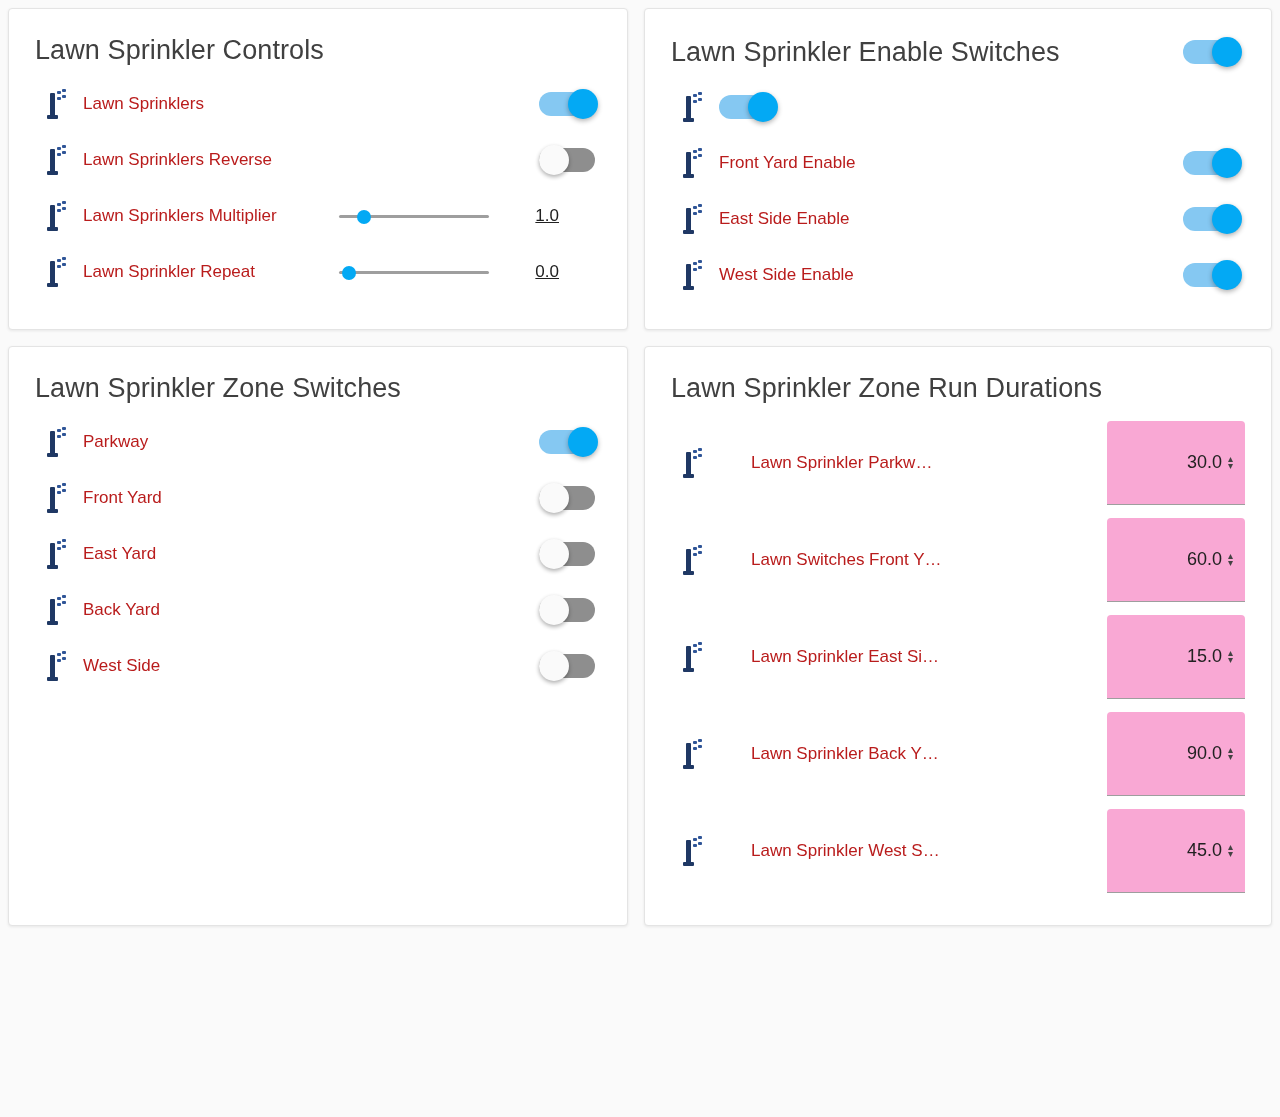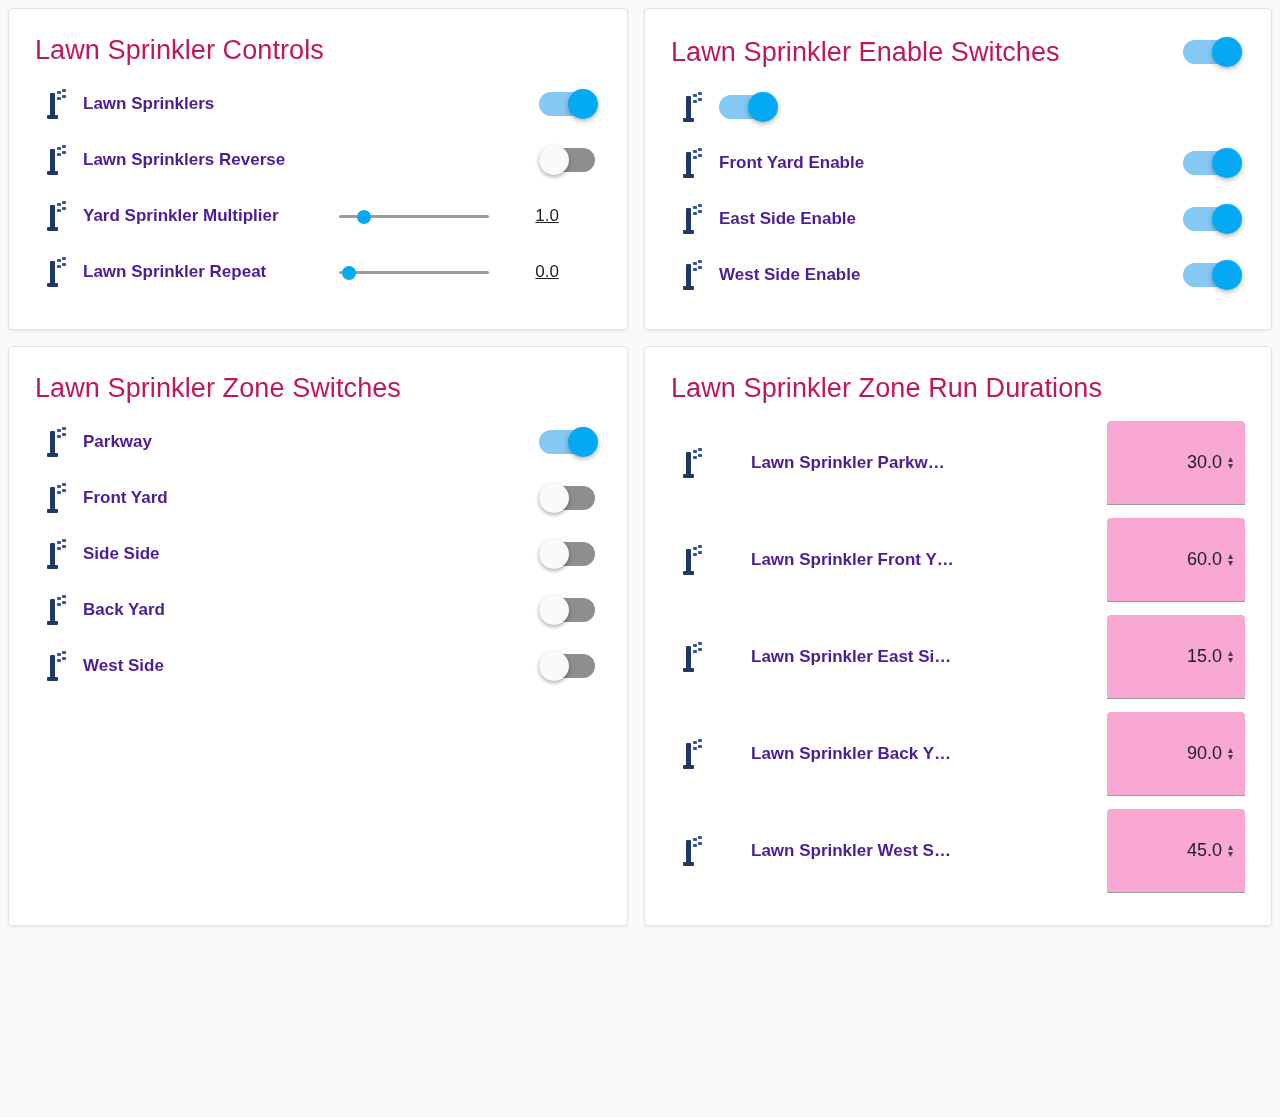--- a/index.html
+++ b/index.html
@@ -23,21 +23,21 @@
     background: #ffffff;
     border: 1px solid #e4e4e4;
     border-radius: 4px;
     box-shadow: 0 1px 3px rgba(0,0,0,0.08);
     box-sizing: border-box;
     margin: 8px;
   }
   .card-title {
     font-size: 27px;
     font-weight: 400;
-    color: #be185d;
+    color: #404040;
     padding: 26px 26px 6px 26px;
     letter-spacing: 0.1px;
     display: flex;
     align-items: center;
     justify-content: space-between;
   }
   .card-body {
     padding: 4px 26px 26px 26px;
   }
   .row {
@@ -49,26 +49,25 @@
     width: 48px;
     flex: 0 0 48px;
     display: flex;
     align-items: center;
     justify-content: flex-start;
     padding-left: 10px;
     box-sizing: border-box;
   }
   .label {
     font-size: 17px;
-    color: #4c1d95;
+    color: #b91c1c;
     flex: 1 1 auto;
     white-space: nowrap;
     overflow: hidden;
     text-overflow: ellipsis;
-    font-weight: bold;
   }
   .label.narrow {
     max-width: 240px;
   }
   
   .sprinkler-icon {
     width: 26px;
     height: 30px;
     position: relative;
     display: inline-block;
@@ -246,21 +245,21 @@
         <span class="icon-cell">
           <span class="sprinkler-icon">
               <span class="post"></span>
               <span class="base"></span>
               <span class="spray s1"></span>
               <span class="spray s2"></span>
               <span class="spray s3"></span>
               <span class="spray s4"></span>
             </span>
         </span>
-        <span class="label narrow">Yard Sprinkler Multiplier</span>
+        <span class="label narrow">Lawn Sprinklers Multiplier</span>
         <span class="slider">
           <span class="bar"></span>
             <span class="thumb" style="left:12%"></span>
         </span>
         <span class="slider-value">1.0</span>
       </div>
 
       <div class="row">
         <span class="icon-cell">
           <span class="sprinkler-icon">
@@ -414,21 +413,21 @@
         <span class="icon-cell">
           <span class="sprinkler-icon">
               <span class="post"></span>
               <span class="base"></span>
               <span class="spray s1"></span>
               <span class="spray s2"></span>
               <span class="spray s3"></span>
               <span class="spray s4"></span>
             </span>
         </span>
-        <span class="label">Side Side</span>
+        <span class="label">East Yard</span>
         <span class="toggle">
             <span class="track"></span>
             <span class="knob"></span>
           </span>
       </div>
 
       <div class="row">
         <span class="icon-cell">
           <span class="sprinkler-icon">
               <span class="post"></span>
@@ -498,21 +497,21 @@
         <span class="icon-cell">
           <span class="sprinkler-icon">
               <span class="post"></span>
               <span class="base"></span>
               <span class="spray s1"></span>
               <span class="spray s2"></span>
               <span class="spray s3"></span>
               <span class="spray s4"></span>
             </span>
         </span>
-        <span class="label">Lawn Sprinkler Front Y…</span>
+        <span class="label">Lawn Switches Front Y…</span>
         <span class="numfield">
           <span class="val">60.0</span>
           <span class="spin">
             <span>▴</span>
             <span>▾</span>
           </span>
         </span>
       </div>
 
       <div class="row tall">

